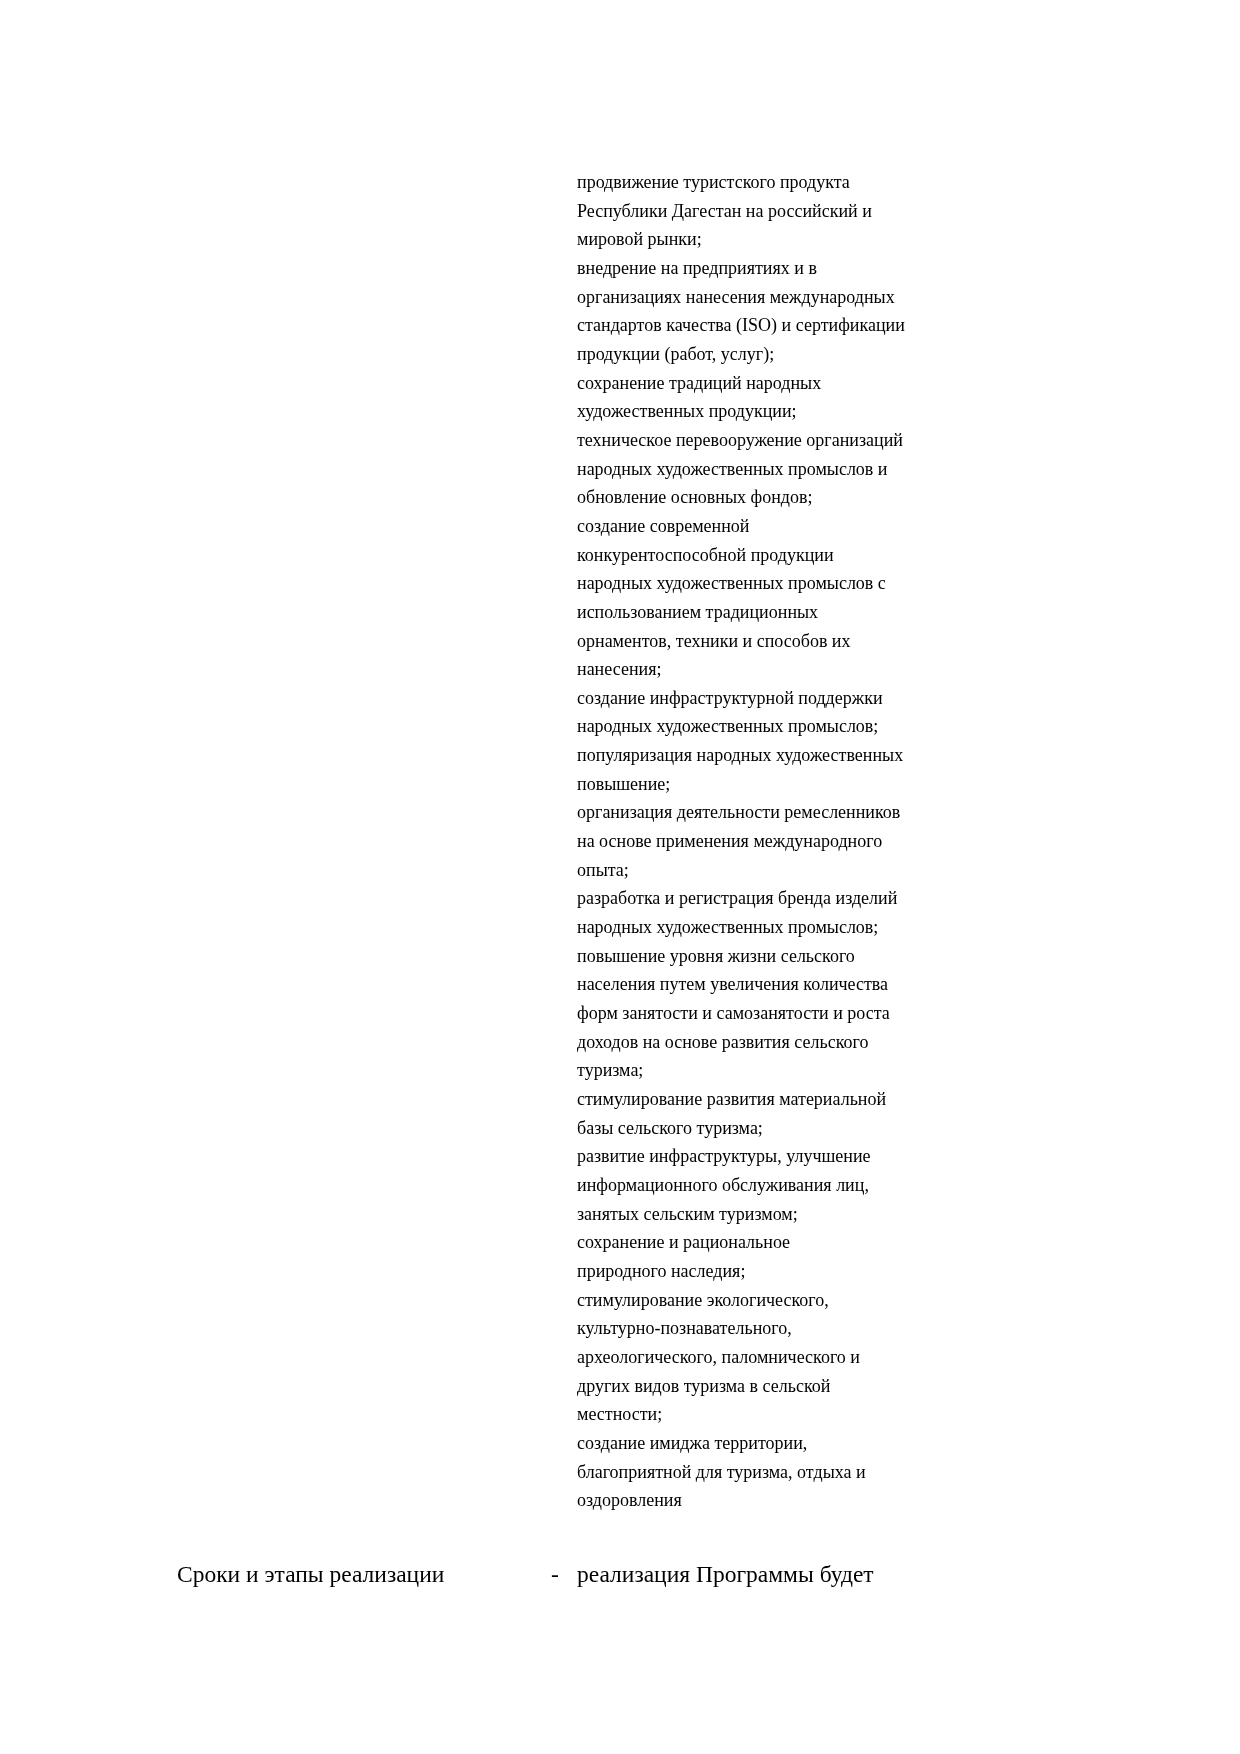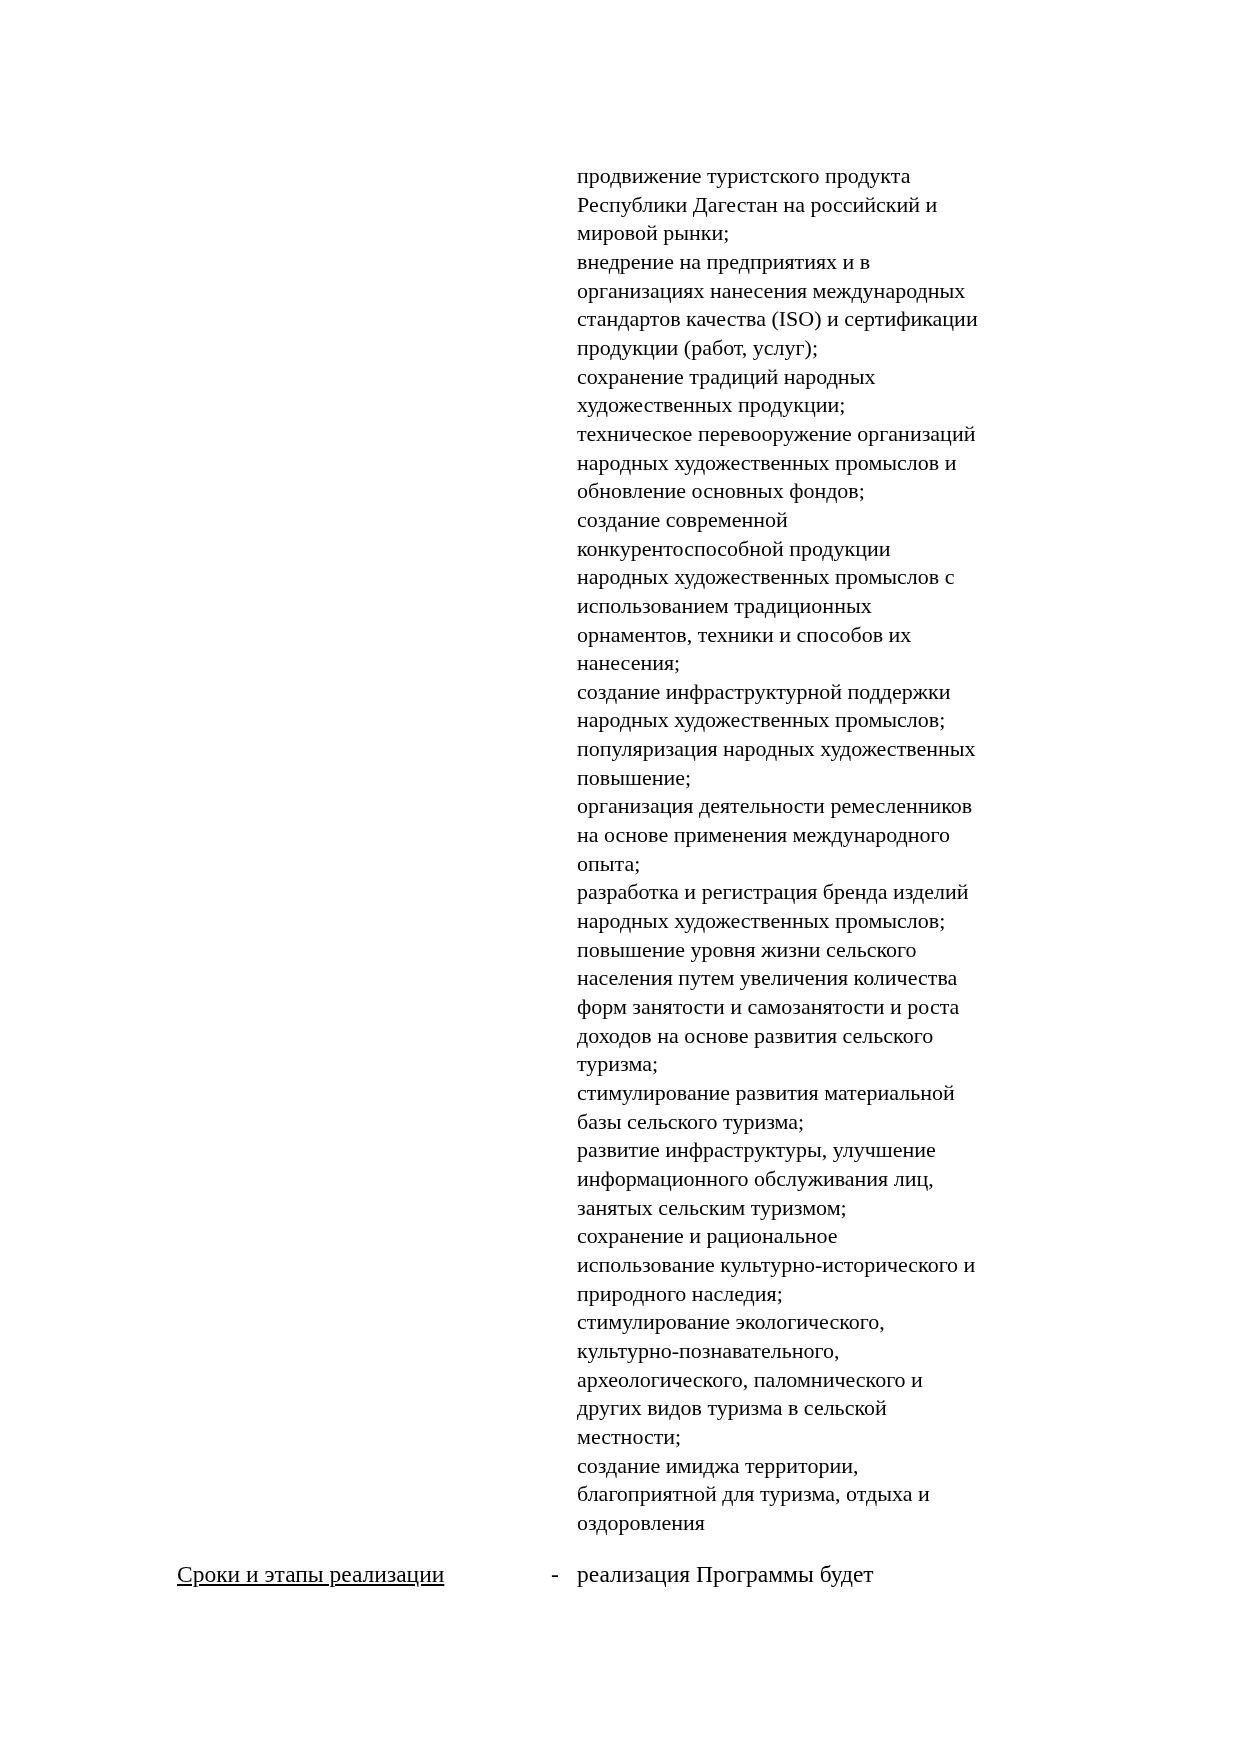--- a/index.html
+++ b/index.html
@@ -1,22 +1,22 @@
 <!DOCTYPE html>
 <html><head>
 <meta charset="utf-8">
 <style>
   html, body { margin: 0; padding: 0; background: #ffffff; }
   body { width: 1240px; height: 1754px; position: relative; overflow: hidden;
          font-family: "Liberation Serif", "DejaVu Serif", serif; color: #000; }
-  .col { position: absolute; left: 577px; top: 162px; width: 470px;
-         font-size: 22px; line-height: 28.65px; }
+  .col { position: absolute; left: 577px; top: 168px; width: 470px;
+         font-size: 18px; line-height: 28.65px; }
   .col div { white-space: nowrap; }
   .row { position: absolute; top: 1560px; font-size: 23.5px; line-height: 28.65px; white-space: nowrap; }
-  .label { left: 177px; text-decoration: underline; }
+  .label { left: 177px; }
   .dash { left: 551px; }
   .value { left: 577px; }
 </style>
 </head>
 <body>
 
 <div class="col">
   <div>продвижение туристского продукта</div>
   <div>Республики Дагестан на российский и</div>
   <div>мировой рынки;</div>
@@ -48,21 +48,20 @@
   <div>населения путем увеличения количества</div>
   <div>форм занятости и самозанятости и роста</div>
   <div>доходов на основе развития сельского</div>
   <div>туризма;</div>
   <div>стимулирование развития материальной</div>
   <div>базы сельского туризма;</div>
   <div>развитие инфраструктуры, улучшение</div>
   <div>информационного обслуживания лиц,</div>
   <div>занятых сельским туризмом;</div>
   <div>сохранение и рациональное</div>
-  <div>использование культурно-исторического и</div>
   <div>природного наследия;</div>
   <div>стимулирование экологического,</div>
   <div>культурно-познавательного,</div>
   <div>археологического, паломнического и</div>
   <div>других видов туризма в сельской</div>
   <div>местности;</div>
   <div>создание имиджа территории,</div>
   <div>благоприятной для туризма, отдыха и</div>
   <div>оздоровления</div>
 </div>

